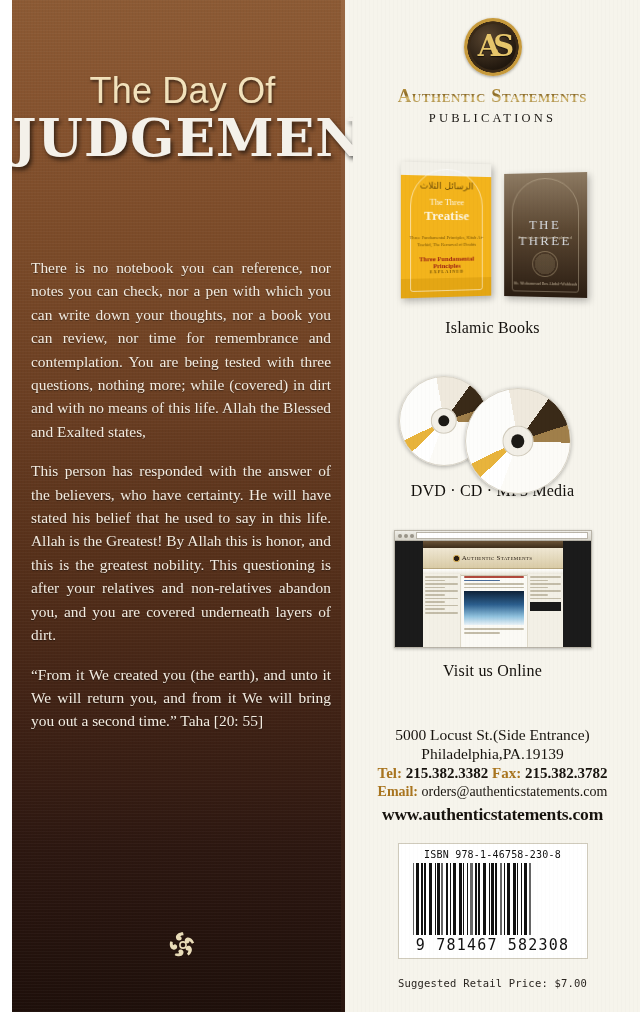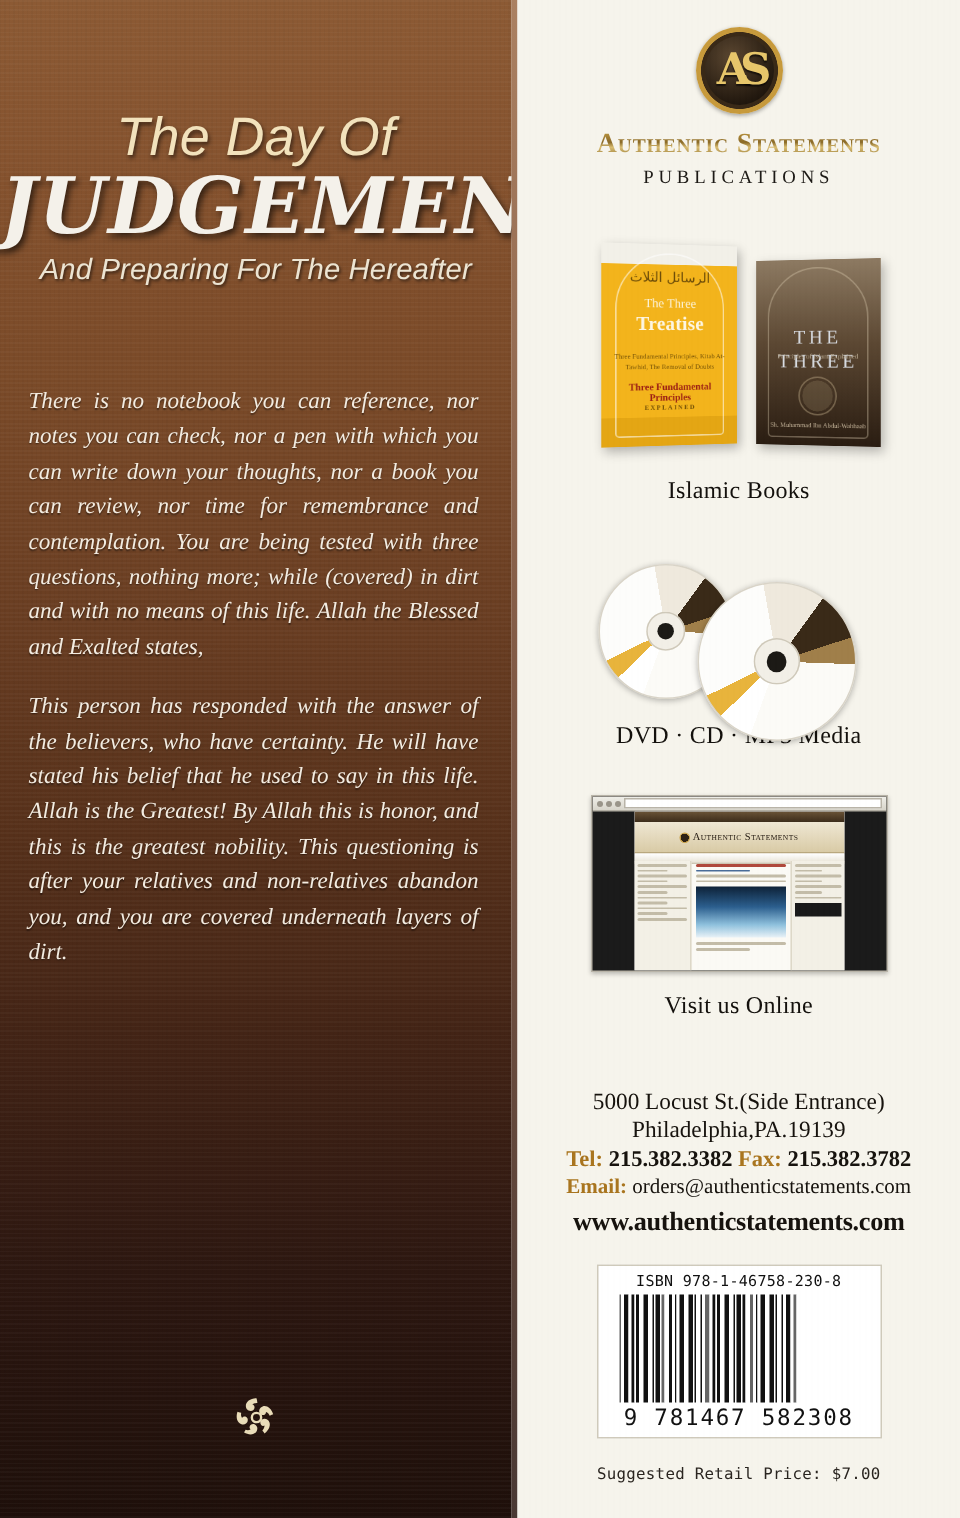--- a/index.html
+++ b/index.html
@@ -16,35 +16,34 @@
     position: relative;
     width: 640px;
     height: 1012px;
     overflow: hidden;
     background: #ffffff;
   }
 
   
   .left-panel {
     position: absolute;
-    left: 0;
+    left: 12px;
     top: 0;
     width: 341px;
     height: 1012px;
     background: linear-gradient(to bottom,
         #8c5a34 0%,
         #85522e 12%,
         #7a4a28 25%,
         #6a3e22 40%,
         #56301a 55%,
         #402215 70%,
         #2c1710 84%,
         #1e0f0a 100%);
     overflow: hidden;
-    font-style: italic;
   }
   .left-panel::after {
     
     content: "";
     position: absolute;
     inset: 0;
     background-image:
       repeating-linear-gradient(0deg, rgba(255,255,255,.028) 0 1px, rgba(0,0,0,0) 1px 3px),
       repeating-linear-gradient(90deg, rgba(0,0,0,.028) 0 1px, rgba(0,0,0,0) 1px 3px);
     pointer-events: none;
@@ -519,26 +518,26 @@
 </head>
 <body>
 
 <div id="cover">
 
   <div class="left-panel">
 
     <div class="title-block">
       <div class="title-line1">The Day Of</div>
       <div class="title-line2">Judgement</div>
-      <div class="title-line3">And Preparing For The Hereafter</div>
     </div>
 
     <div class="body-copy">
       <p>There is no notebook you can reference, nor notes you can check, nor a pen with which you can write down your thoughts, nor a book you can review, nor time for remembrance and contemplation. You are being tested with three questions, nothing more; while (covered) in dirt and with no means of this life. Allah the Blessed and Exalted states,</p>
       <p>This person has responded with the answer of the believers, who have certainty. He will have stated his belief that he used to say in this life. Allah is the Greatest! By Allah this is honor, and this is the greatest nobility. This questioning is after your relatives and non-relatives abandon you, and you are covered underneath layers of dirt.</p>
+      <p class="last-quote">“From it We created you (the earth), and unto it We will return you, and from it We will bring you out a second time.” Taha [20: 55]</p>
     </div>
 
     <div class="ornament">
       <svg viewBox="0 0 34 34" width="34" height="34" aria-hidden="true">
         <g fill="#e9dcb8">
           <path d="M17 4.2c-4.1 0-7.1 2.2-7.1 5.1 0 2 1.5 3.3 3.2 3.3 1.5 0 2.6-1 2.6-2.3 0-1-.6-1.7-1.5-1.9 .8-.8 2-1.2 3.4-1.1 -.2-1.2-.3-2.3-.6-3.1z"></path>
           <path d="M28.1 14.8c-1.3-3.9-4.2-6.1-7-5.2-1.9.6-2.7 2.4-2.2 4 .5 1.4 1.9 2.1 3.1 1.7 .9-.3 1.4-1.1 1.3-2 1.1.3 2 1.2 2.5 2.5 1-.5 1.9-.9 2.3-1z"></path>
           <path d="M22.4 27.6c3.3-2.4 4.4-6 2.7-8.4-1.2-1.6-3.1-1.8-4.5-.8-1.2.9-1.4 2.4-.6 3.4 .5.8 1.5 1 2.3.6 .1 1.1-.4 2.3-1.4 3.2 .8.8 1.2 1.7 1.5 2z"></path>
           <path d="M8.6 26.9c3.4 2.2 7.1 1.8 8.5-.8 1-1.8.3-3.6-1.2-4.4-1.3-.7-2.7-.2-3.3 .9-.5.9-.2 1.8.5 2.3 -.9.7-2.2.8-3.4.3 -.4 1-.9 1.5-1.1 1.7z"></path>
           <path d="M4.3 13.2c-1.3 3.9-.1 7.4 2.7 8.3 1.9.6 3.6-.4 4.1-2 .4-1.4-.3-2.7-1.5-3.1-.9-.3-1.8.1-2.2.9 -.7-.9-.9-2.1-.6-3.4 -1.1-.2-2.1-.5-2.5-.7z"></path>

